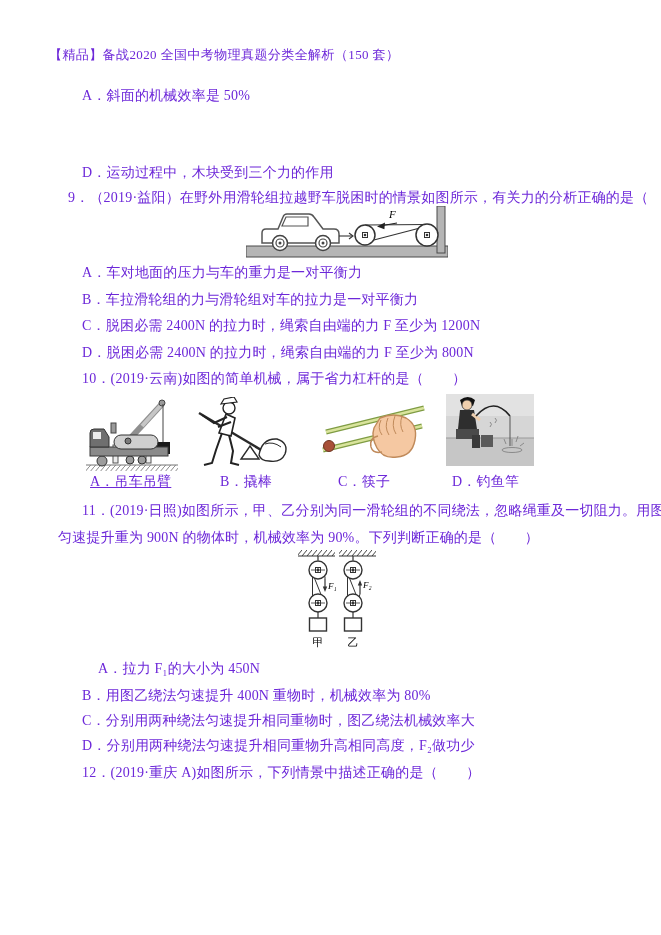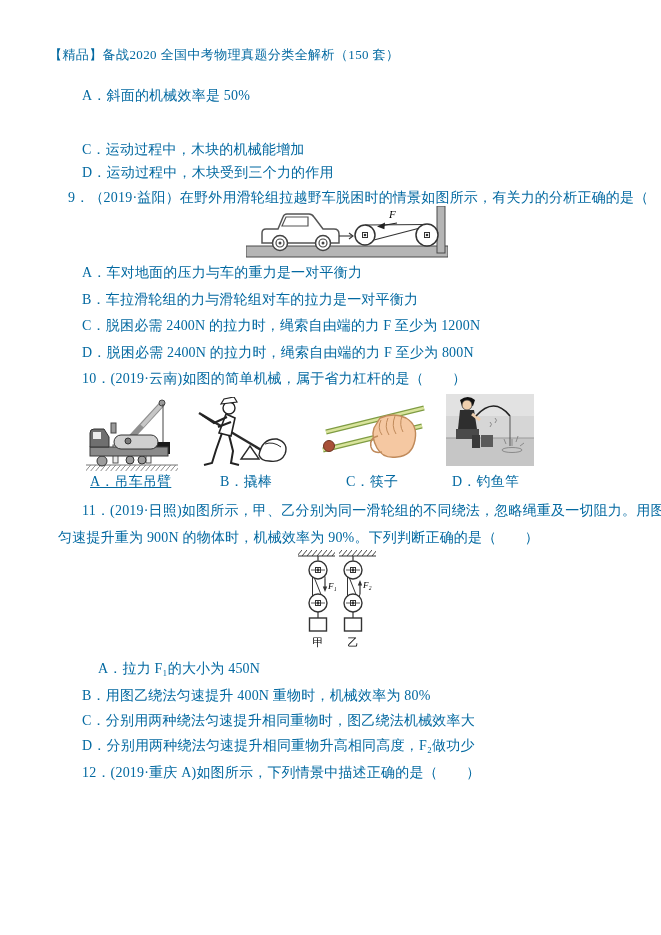--- a/index.html
+++ b/index.html
@@ -1,21 +1,21 @@
 <!DOCTYPE html>
 <html><head>
 <meta charset="utf-8">
 <style>
   html,body{margin:0;padding:0;background:#fff;}
   .page{
     position:relative;
     width:661px;height:935px;
     background:#ffffff;
     font-family:"Liberation Serif","DejaVu Serif",serif;
-    color:#0369a1;
+    color:#6d28d9;
     overflow:hidden;
   }
   .tline{
     position:absolute;
     font-size:14px;
     line-height:16px;
     white-space:nowrap;
     letter-spacing:0.2px;
   }
   .hdr{font-size:13px;letter-spacing:0.4px;}
@@ -23,21 +23,20 @@
   svg text{font-family:"Liberation Serif","DejaVu Serif",serif;}
 </style>
 </head>
 <body>
 
 <div class="page">
 
   <div class="tline hdr" style="left:49px;top:47px;">【精品】备战2020 全国中考物理真题分类全解析（150 套）</div>
 
   <div class="tline" style="left:82px;top:88px;">A．斜面的机械效率是 50%</div>
-  <div class="tline" style="left:82px;top:142px;">C．运动过程中，木块的机械能增加</div>
   <div class="tline" style="left:82px;top:165px;">D．运动过程中，木块受到三个力的作用</div>
 
   <div class="tline" style="left:68px;top:190px;">9．（2019·益阳）在野外用滑轮组拉越野车脱困时的情景如图所示，有关力的分析正确的是（　　）</div>
 
   <svg class="fig" style="left:246px;top:206px;" width="202" height="54" viewBox="0 0 202 54">
     <rect x="0" y="40" width="202" height="11" fill="#b5b5b5" stroke="#4a4a4a" stroke-width="1"></rect>
     <rect x="191" y="0" width="8" height="47" fill="#b5b5b5" stroke="#4a4a4a" stroke-width="1"></rect>
     <g>
       <path d="M16,37 L16,27 Q16,23 20,23 L32,23 L37,11 Q38,8 41,8 L63,8 Q66,8 68,11 L77,23 L88,23 Q93,23 93,28 L93,37 Z" fill="#ffffff" stroke="#555" stroke-width="1.5"></path>
       <path d="M40,11 L62,11 L62,20 L36,20 Z" fill="#ffffff" stroke="#555" stroke-width="1.2"></path>
@@ -163,21 +162,21 @@
     <line x1="64" y1="22" x2="64" y2="52" stroke="#555" stroke-width="1"></line>
     <g fill="none" stroke="#8a8a8a" stroke-width="1">
       <ellipse cx="66" cy="56" rx="10" ry="2.5"></ellipse>
       <path d="M60,50 l-2,-5 M70,48 l2,-6 M66,52 l0,-7 M74,52 l4,-3"></path>
       <path d="M44,28 q3,2 0,5 M49,24 q3,2 0,5"></path>
     </g>
   </svg>
 
   <div class="tline" style="left:90px;top:474px;text-decoration:underline;">A．吊车吊臂</div>
   <div class="tline" style="left:220px;top:474px;">B．撬棒</div>
-  <div class="tline" style="left:346px;top:474px;text-align:center;">C．筷子</div>
+  <div class="tline" style="left:338px;top:474px;text-align:center;">C．筷子</div>
   <div class="tline" style="left:452px;top:474px;">D．钓鱼竿</div>
 
   <div class="tline" style="left:82px;top:503px;">11．(2019·日照)如图所示，甲、乙分别为同一滑轮组的不同绕法，忽略绳重及一切阻力。用图甲绕法</div>
   <div class="tline" style="left:58px;top:530px;">匀速提升重为 900N 的物体时，机械效率为 90%。下列判断正确的是（　　）</div>
 
   <svg class="fig" style="left:292px;top:550px;" width="92" height="100" viewBox="0 0 92 100">
     <defs>
       <pattern id="ceilhatch" width="5" height="6" patternUnits="userSpaceOnUse">
         <line x1="0" y1="6" x2="5" y2="0" stroke="#444" stroke-width="1"></line>
       </pattern>

